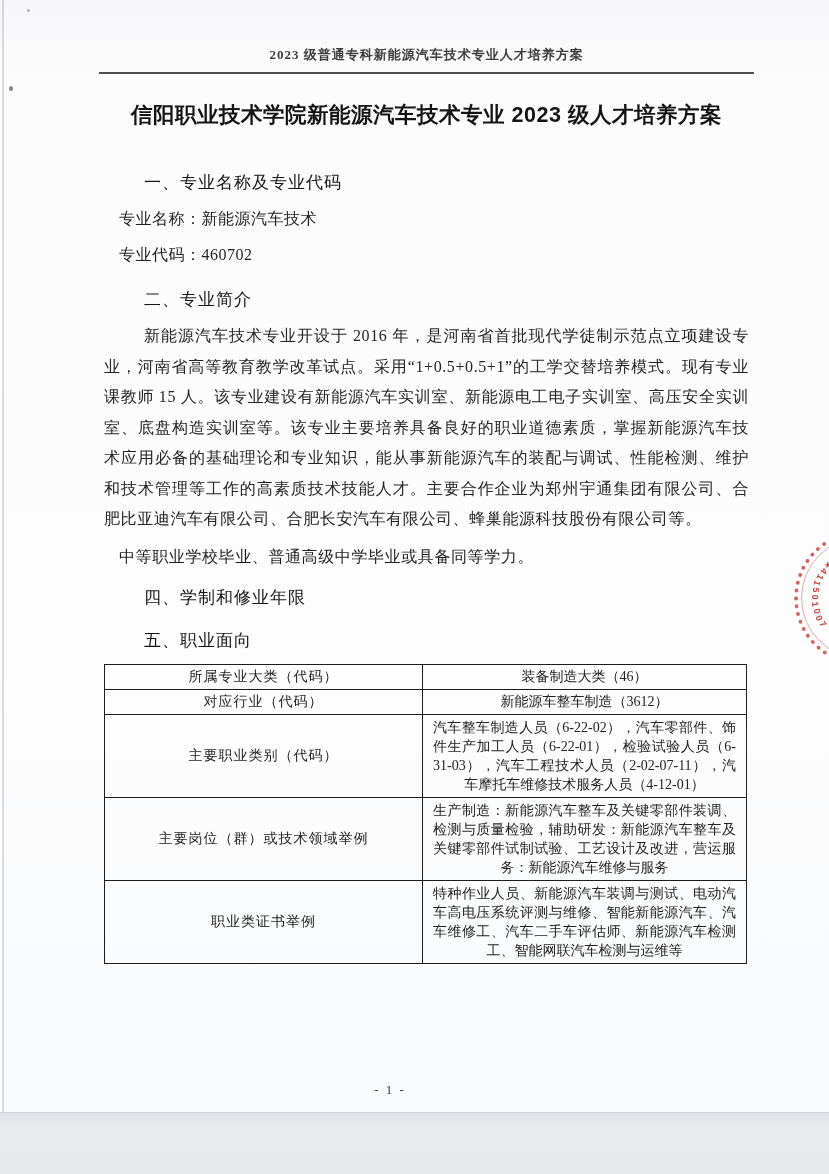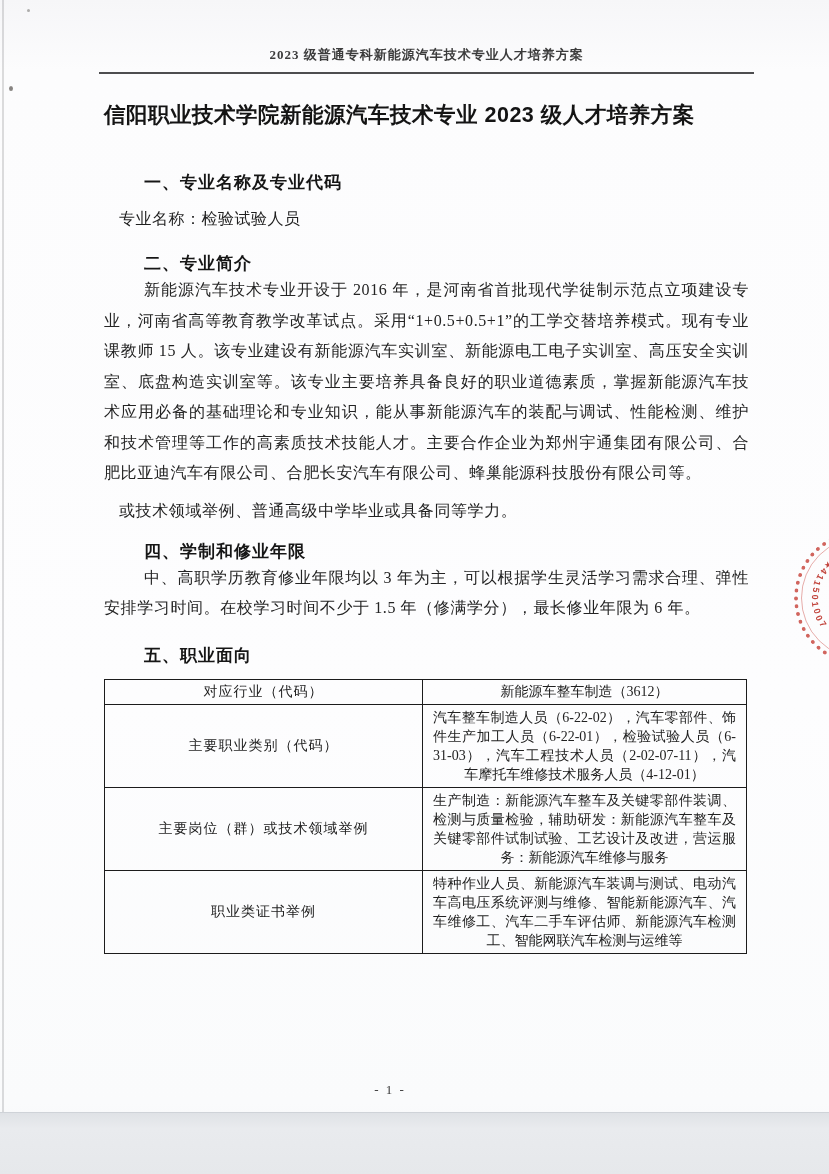--- a/index.html
+++ b/index.html
@@ -16,37 +16,37 @@
   .speck.s1{left:9px;top:86px;width:4px;height:5px;opacity:.7;}
   .speck.s2{left:27px;top:9px;width:3px;height:3px;opacity:.45;}
 
   .content{position:absolute;left:104px;top:46px;width:645px;}
 
   .running-header{font-size:13px;font-weight:700;letter-spacing:1px;color:#3c3c3c;text-align:center;}
   .header-rule{border:none;border-top:2px solid #4d4d4f;margin:8px -5px 0 -5px;}
 
   .doc-title{
     font-family:"Liberation Sans","DejaVu Sans",sans-serif;font-weight:700;
-    font-size:21.5px;letter-spacing:.5px;text-align:left;margin-top:26px;color:#141414;
+    font-size:21.5px;letter-spacing:.5px;text-align:center;margin-top:26px;color:#141414;
   }
 
   .sec-heading{
-    font-family:"Liberation Sans","DejaVu Sans",sans-serif;font-weight:700;
+    font-family:"Liberation Sans","DejaVu Sans",sans-serif;font-weight:400;
     font-size:17px;color:#161616;padding-left:40px;letter-spacing:1px;
   }
   .h1{margin-top:42px;}
   .h2{margin-top:22px;}
   .h3{margin-top:20px;}
   .h4{margin-top:18px;}
   .h5{margin-top:20px;margin-bottom:12px;}
 
   .kv-line{font-size:16px;padding-left:15px;margin-top:15px;letter-spacing:.5px;}
   .para{
     font-size:16px;line-height:30.5px;text-align:justify;text-indent:2.5em;
-    letter-spacing:.6px;color:#242424;
+    letter-spacing:.6px;margin-top:10px;color:#242424;
   }
   .plain-line{font-size:16px;padding-left:15px;margin-top:12px;letter-spacing:.6px;}
 
   table.job-table{
     border-collapse:collapse;width:643px;margin-top:4px;
     font-size:14px;color:#222;
   }
   table.job-table,table.job-table td{border:1.6px solid #1c1c1c;}
   table.job-table td{padding:2px 8px;}
   td.lbl{width:301px;text-align:center;letter-spacing:1px;}
@@ -73,34 +73,38 @@
   <div class="speck s2"></div>
 
   <div class="content">
 
     <div class="running-header">2023 级普通专科新能源汽车技术专业人才培养方案</div>
     <hr class="header-rule">
 
     <div class="doc-title">信阳职业技术学院新能源汽车技术专业 2023 级人才培养方案</div>
 
     <div class="sec-heading h1">一、专业名称及专业代码</div>
-    <div class="kv-line">专业名称：检验试验人员</div>
+    <div class="kv-line">专业名称：新能源汽车技术</div>
+    <div class="kv-line">专业代码：460702</div>
 
     <div class="sec-heading h2">二、专业简介</div>
     <div class="para">新能源汽车技术专业开设于 2016 年，是河南省首批现代学徒制示范点立项建设专业，河南省高等教育教学改革试点。采用“1+0.5+0.5+1”的工学交替培养模式。现有专业课教师 15 人。该专业建设有新能源汽车实训室、新能源电工电子实训室、高压安全实训室、底盘构造实训室等。该专业主要培养具备良好的职业道德素质，掌握新能源汽车技术应用必备的基础理论和专业知识，能从事新能源汽车的装配与调试、性能检测、维护和技术管理等工作的高素质技术技能人才。主要合作企业为郑州宇通集团有限公司、合肥比亚迪汽车有限公司、合肥长安汽车有限公司、蜂巢能源科技股份有限公司等。</div>
 
-    <div class="plain-line">或技术领域举例、普通高级中学毕业或具备同等学力。</div>
+    <div class="plain-line">中等职业学校毕业、普通高级中学毕业或具备同等学力。</div>
 
     <div class="sec-heading h4">四、学制和修业年限</div>
-    <div class="para">中、高职学历教育修业年限均以 3 年为主，可以根据学生灵活学习需求合理、弹性安排学习时间。在校学习时间不少于 1.5 年（修满学分），最长修业年限为 6 年。</div>
 
     <div class="sec-heading h5">五、职业面向</div>
 
     <table class="job-table">
       <tbody>
+        <tr class="slim">
+          <td class="lbl">所属专业大类（代码）</td>
+          <td class="val">装备制造大类（46）</td>
+        </tr>
         <tr class="slim">
           <td class="lbl">对应行业（代码）</td>
           <td class="val">新能源车整车制造（3612）</td>
         </tr>
         <tr>
           <td class="lbl">主要职业类别（代码）</td>
           <td class="val multi">汽车整车制造人员（6-22-02），汽车零部件、饰件生产加工人员（6-22-01），检验试验人员（6-31-03），汽车工程技术人员（2-02-07-11），汽车摩托车维修技术服务人员（4-12-01）</td>
         </tr>
         <tr>
           <td class="lbl">主要岗位（群）或技术领域举例</td>

